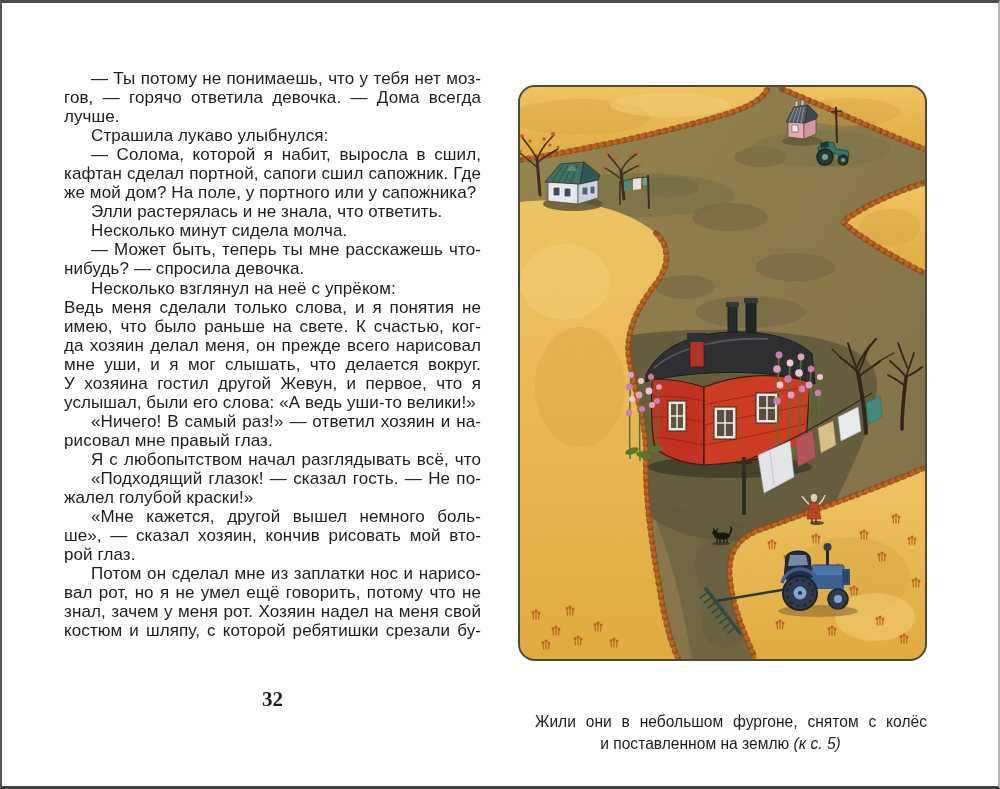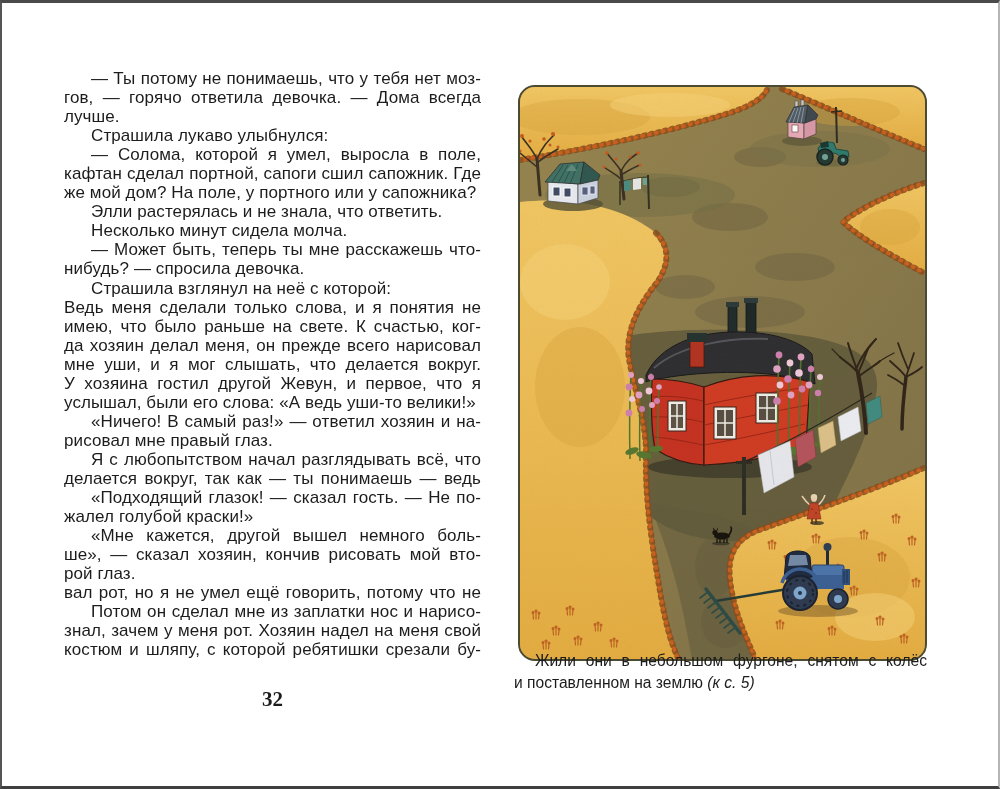--- a/index.html
+++ b/index.html
@@ -32,60 +32,59 @@
     font-family:"Liberation Serif",serif;font-weight:bold;font-size:21px;
   }
   
   .illustration{
     position:absolute;top:82px;left:516px;width:409px;height:576px;
     box-sizing:border-box;border:2px solid var(--ill-border);border-radius:17px;
     overflow:hidden;background:#8a7a4e;
   }
   .illustration svg{display:block;width:405px;height:572px;}
   
-  .caption{position:absolute;top:647px;left:512px;width:413px;font-size:15.6px;line-height:21.5px;}
+  .caption{position:absolute;top:708px;left:512px;width:413px;font-size:15.6px;line-height:21.5px;}
   .caption .c1{text-align:justify;text-align-last:justify;text-indent:21px;}
-  .caption .c2{text-align:left;}
+  .caption .c2{text-align:center;}
   .caption .ref{font-style:italic;}
 </style>
 </head>
 <body>
 
 <div class="spread">
 
   <div class="text-lines">
       <div class="tl ind">— Ты потому не понимаешь, что у тебя нет моз-</div>
       <div class="tl">гов, — горячо ответила девочка. — Дома всегда</div>
       <div class="tl end">лучше.</div>
       <div class="tl ind end">Страшила лукаво улыбнулся:</div>
-      <div class="tl ind">— Солома, которой я умел, выросла в поле,</div>
+      <div class="tl ind">— Солома, которой я набит, выросла в сшил,</div>
       <div class="tl">кафтан сделал портной, сапоги сшил сапожник. Где</div>
       <div class="tl end">же мой дом? На поле, у портного или у сапожника?</div>
       <div class="tl ind end">Элли растерялась и не знала, что ответить.</div>
       <div class="tl ind end">Несколько минут сидела молча.</div>
       <div class="tl ind">— Может быть, теперь ты мне расскажешь что-</div>
       <div class="tl end">нибудь? — спросила девочка.</div>
-      <div class="tl ind end">Страшила взглянул на неё с которой:</div>
+      <div class="tl ind end">Несколько взглянул на неё с упрёком:</div>
       <div class="tl">Ведь меня сделали только слова, и я понятия не</div>
       <div class="tl">имею, что было раньше на свете. К счастью, ког-</div>
       <div class="tl">да хозяин делал меня, он прежде всего нарисовал</div>
       <div class="tl">мне уши, и я мог слышать, что делается вокруг.</div>
       <div class="tl">У хозяина гостил другой Жевун, и первое, что я</div>
       <div class="tl end">услышал, были его слова: «А ведь уши-то велики!»</div>
       <div class="tl ind">«Ничего! В самый раз!» — ответил хозяин и на-</div>
       <div class="tl end">рисовал мне правый глаз.</div>
       <div class="tl ind">Я с любопытством начал разглядывать всё, что</div>
-      <div class="tl">делается вокруг, так как — ты понимаешь — ведь</div>
       <div class="tl ind">«Подходящий глазок! — сказал гость. — Не по-</div>
       <div class="tl end">жалел голубой краски!»</div>
       <div class="tl ind">«Мне кажется, другой вышел немного боль-</div>
       <div class="tl">ше», — сказал хозяин, кончив рисовать мой вто-</div>
       <div class="tl end">рой глаз.</div>
+      <div class="tl ind">Потом он сделал мне из заплатки нос и нарисо-</div>
       <div class="tl">вал рот, но я не умел ещё говорить, потому что не</div>
-      <div class="tl ind">Потом он сделал мне из заплатки нос и нарисо-</div>
       <div class="tl">знал, зачем у меня рот. Хозяин надел на меня свой</div>
       <div class="tl">костюм и шляпу, с которой ребятишки срезали бу-</div>
     </div>
   <div class="page-number">32</div>
 
   <div class="illustration" title="Осенние жёлтые поля с дорогами; красный фургон без колёс с двумя трубами, цветы, бельевая верёвка, девочка, чёрный кот, синий трактор с бороной, домики и деревья">
     <svg viewBox="0 0 405 572">
       <defs>
         <linearGradient id="roadG" x1="0" y1="0" x2="1" y2="1">
           <stop offset="0" stop-color="#97854f"></stop>

